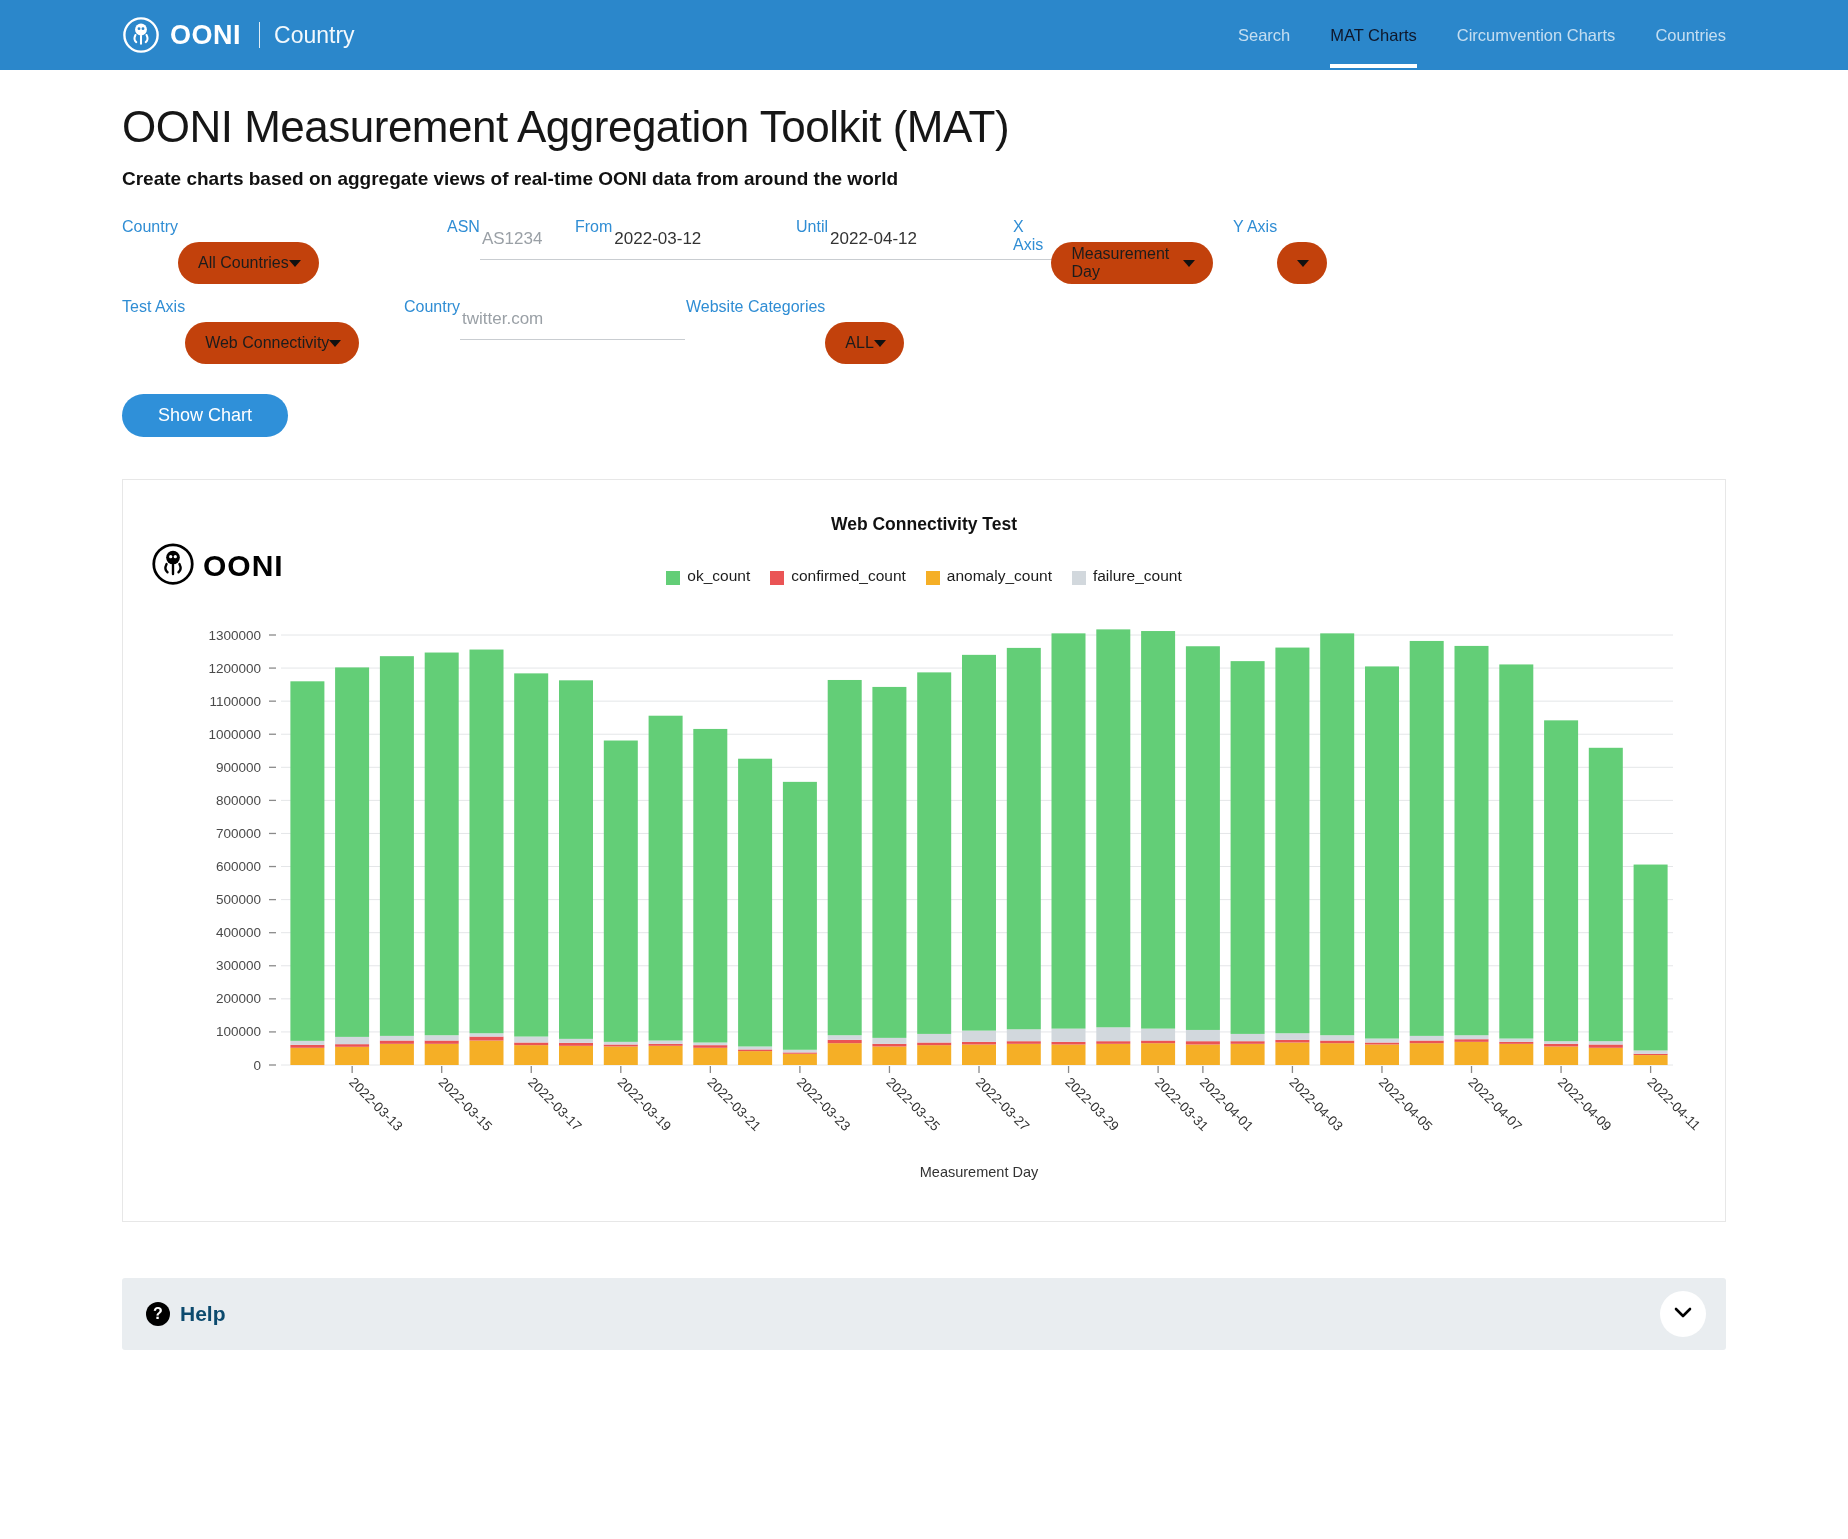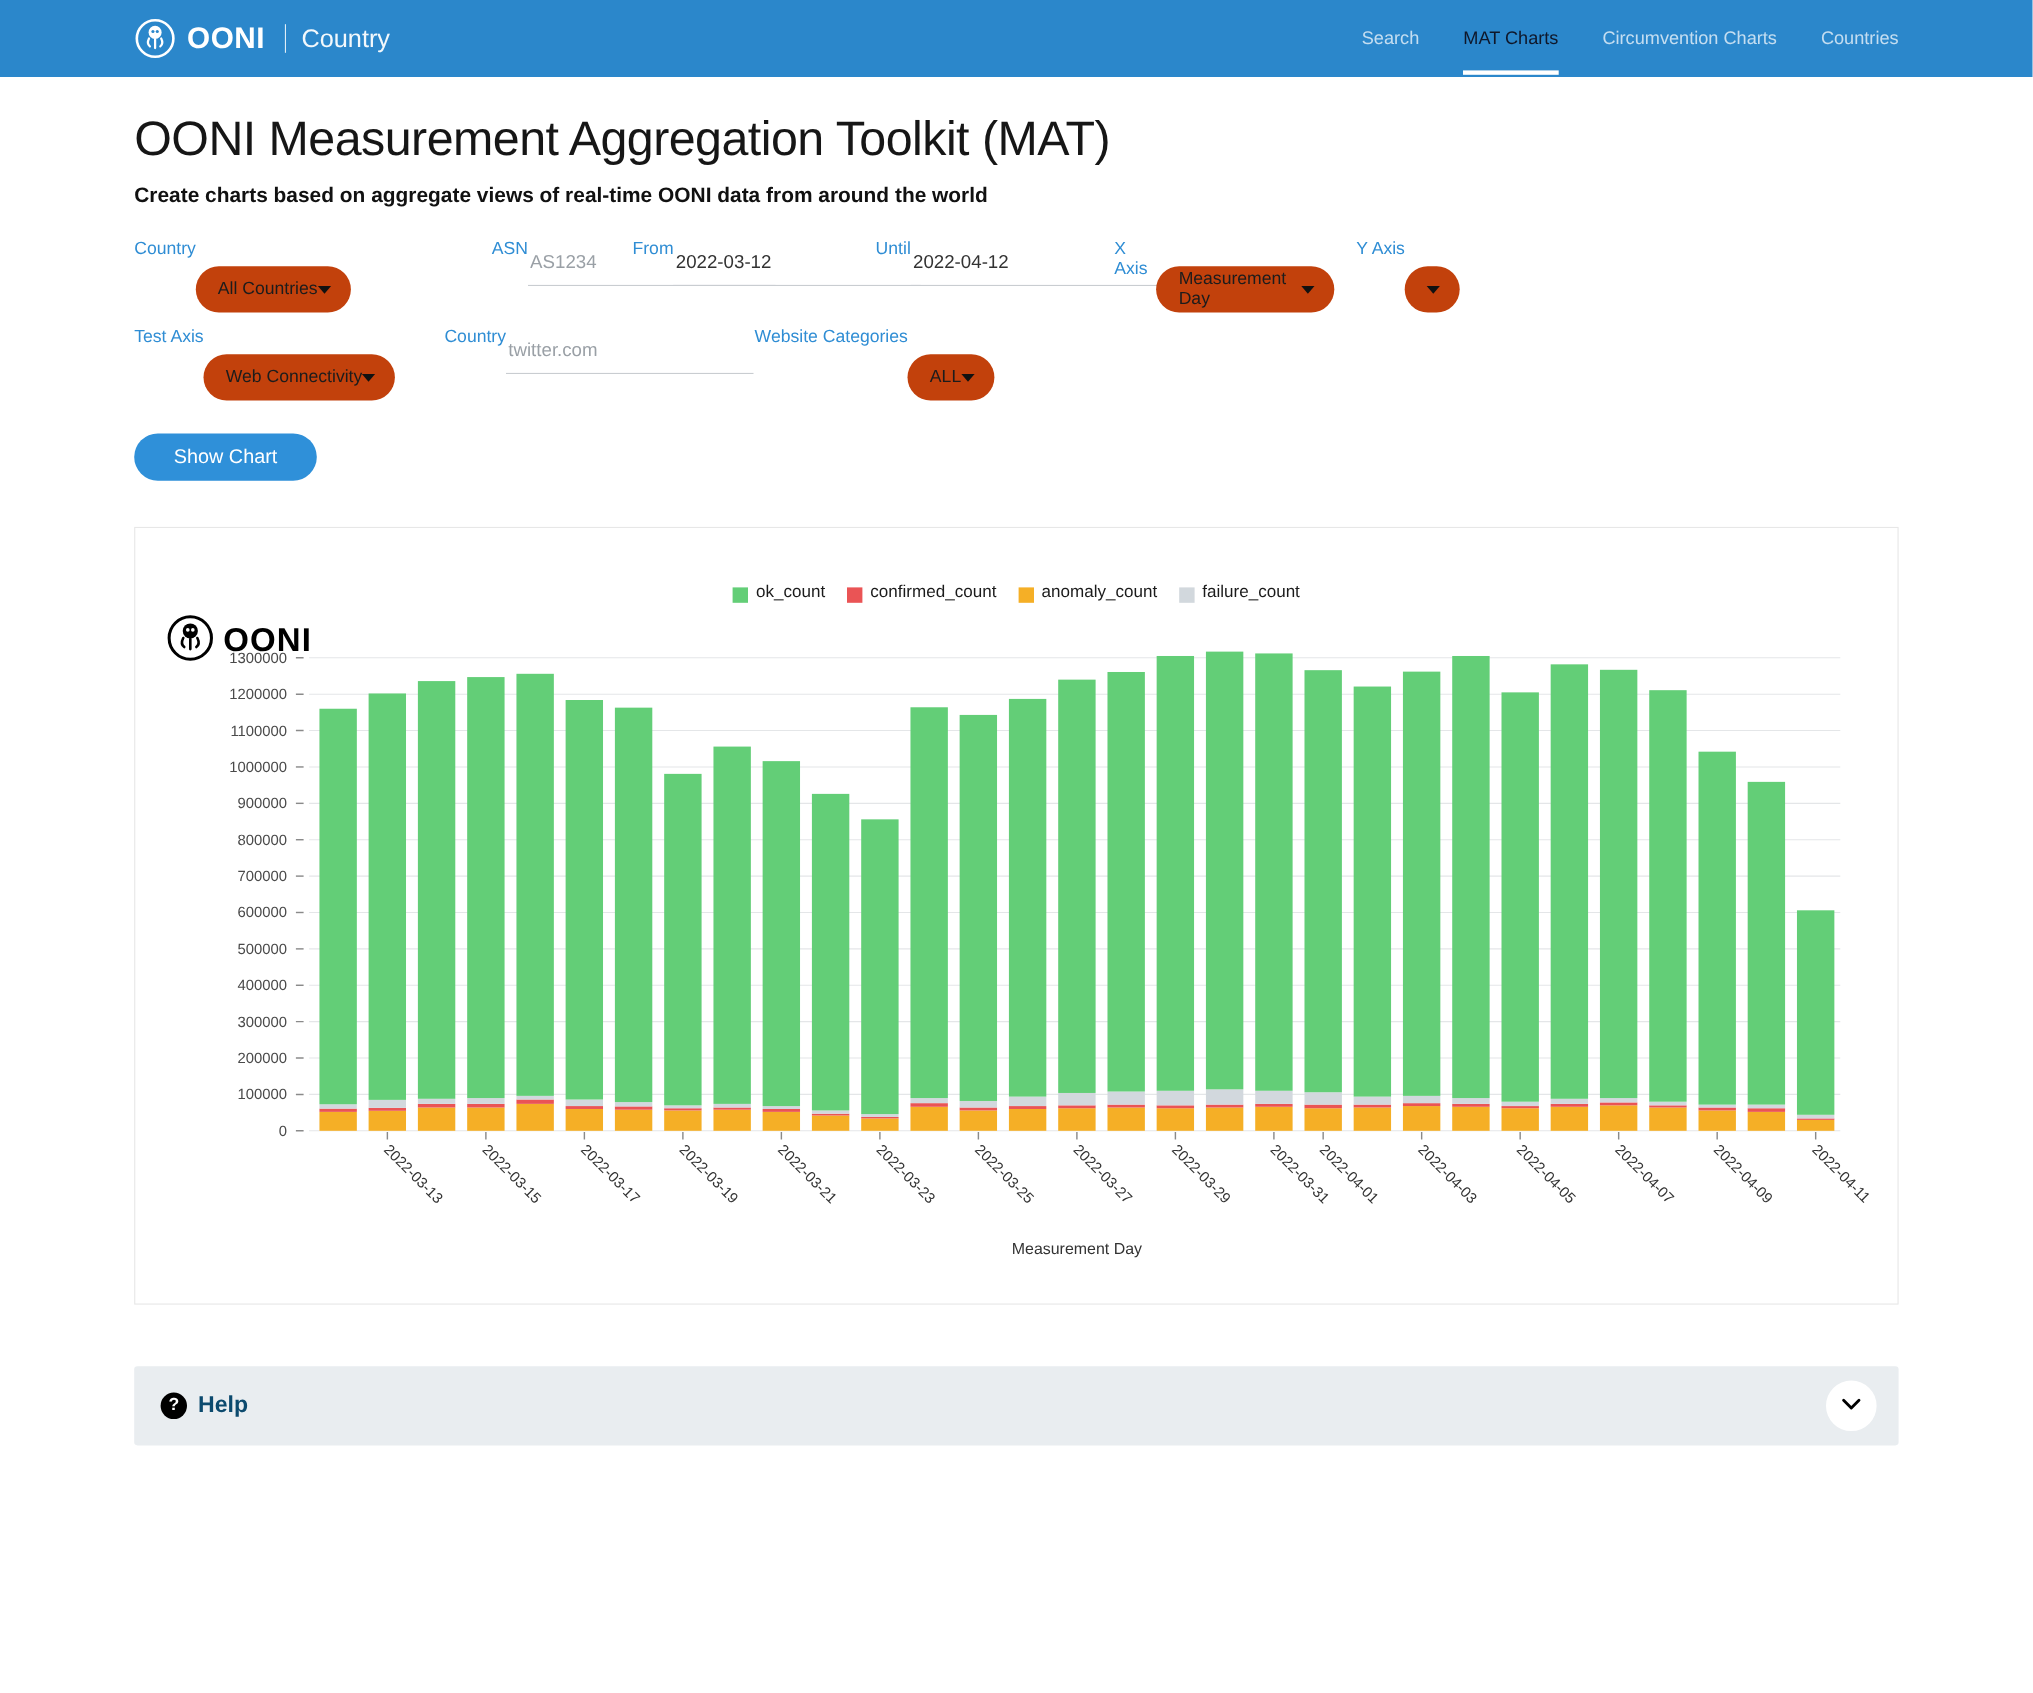--- a/index.html
+++ b/index.html
@@ -166,20 +166,21 @@
             <svg width="44" height="44" viewBox="0 0 48 48">
               <circle cx="24" cy="24" r="21" fill="none" stroke="#000" stroke-width="3"></circle>
               <circle cx="24" cy="17" r="7.5" fill="#000"></circle>
               <circle cx="21.5" cy="16" r="1.8" fill="#fff"></circle>
               <circle cx="26.5" cy="16" r="1.8" fill="#fff"></circle>
               <path d="M17 24 q-3 6 1 9 M24 25 q0 7 0 10 M31 24 q3 6 -1 9" fill="none" stroke="#000" stroke-width="2.6" stroke-linecap="round"></path>
             </svg>
           </span>
           <span class="logo-word">OONI</span>
         </div>
+        <div class="chart-title">Web Connectivity Test</div>
         <div class="legend" id="legend">
             <span class="legend-item">
               <span class="legend-swatch" style="background: rgb(99, 206, 119);"></span>
               <span class="legend-label">ok_count</span>
             </span>
             <span class="legend-item">
               <span class="legend-swatch" style="background: rgb(234, 84, 85);"></span>
               <span class="legend-label">confirmed_count</span>
             </span>
             <span class="legend-item">

